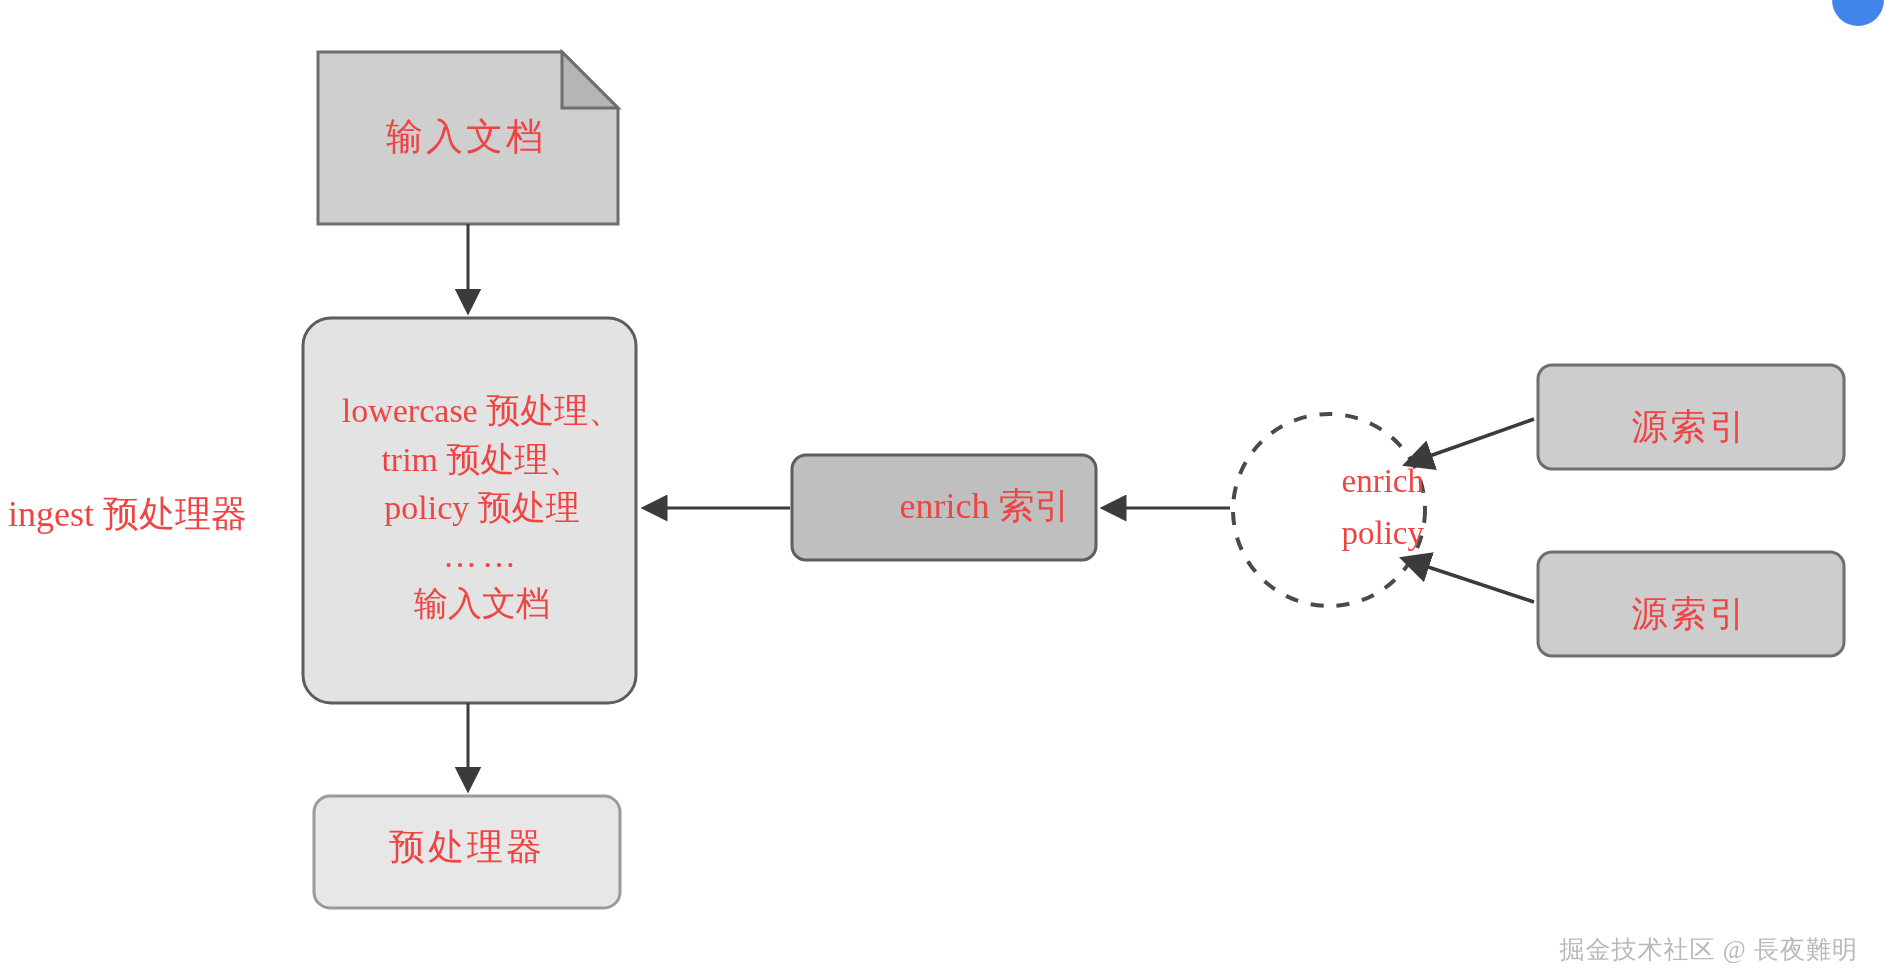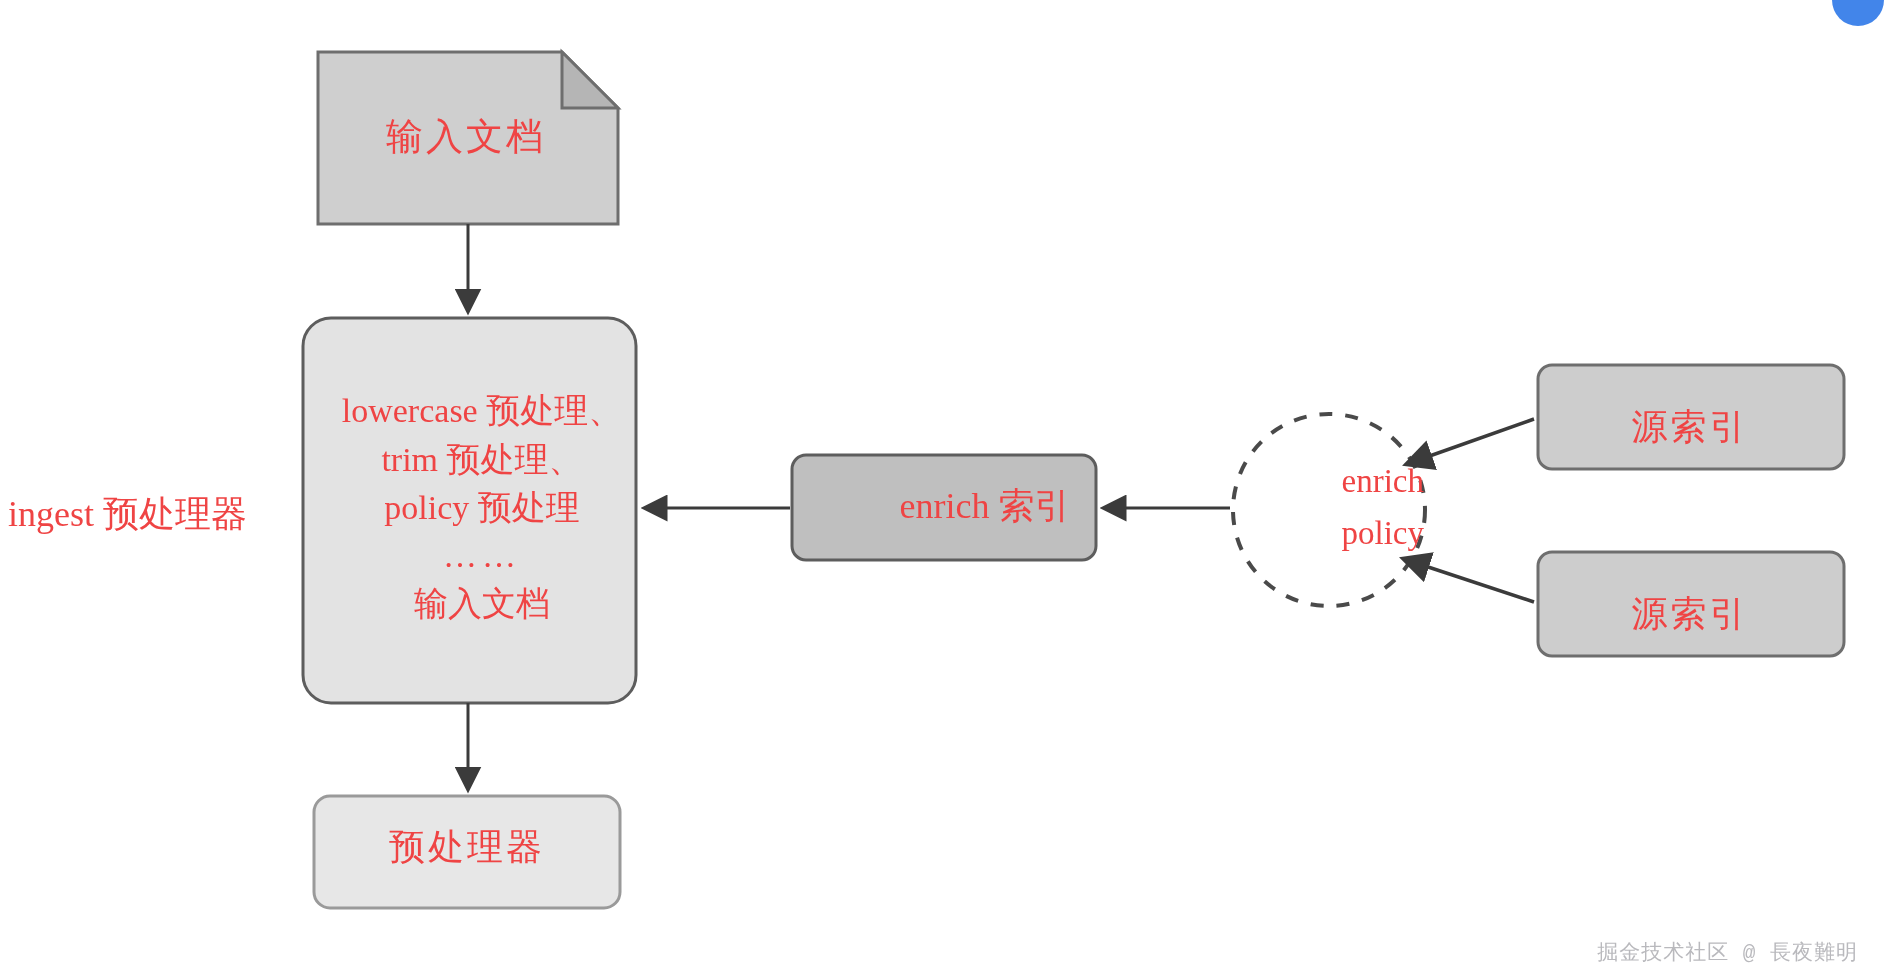--- a/index.html
+++ b/index.html
@@ -84,23 +84,23 @@
     font-size: 36px;
     letter-spacing: 3px;
   }
   #source-index-0-label { left: 1537px; top: 365px; }
   #source-index-1-label { left: 1537px; top: 552px; }
   
   #watermark {
     position: absolute;
     right: 28px;
     bottom: 14px;
-    font-size: 21px;
+    font-size: 25px;
     color: #b9b9bd;
-    font-family: Liberation Mono, monospace;
+    font-family: Liberation Serif, serif;
     letter-spacing: 1px;
     white-space: nowrap;
     margin-top: 21px;
   }
   
   #blue-dot {
     position: absolute;
     left: 1832px;
     top: -26px;
     width: 52px;

